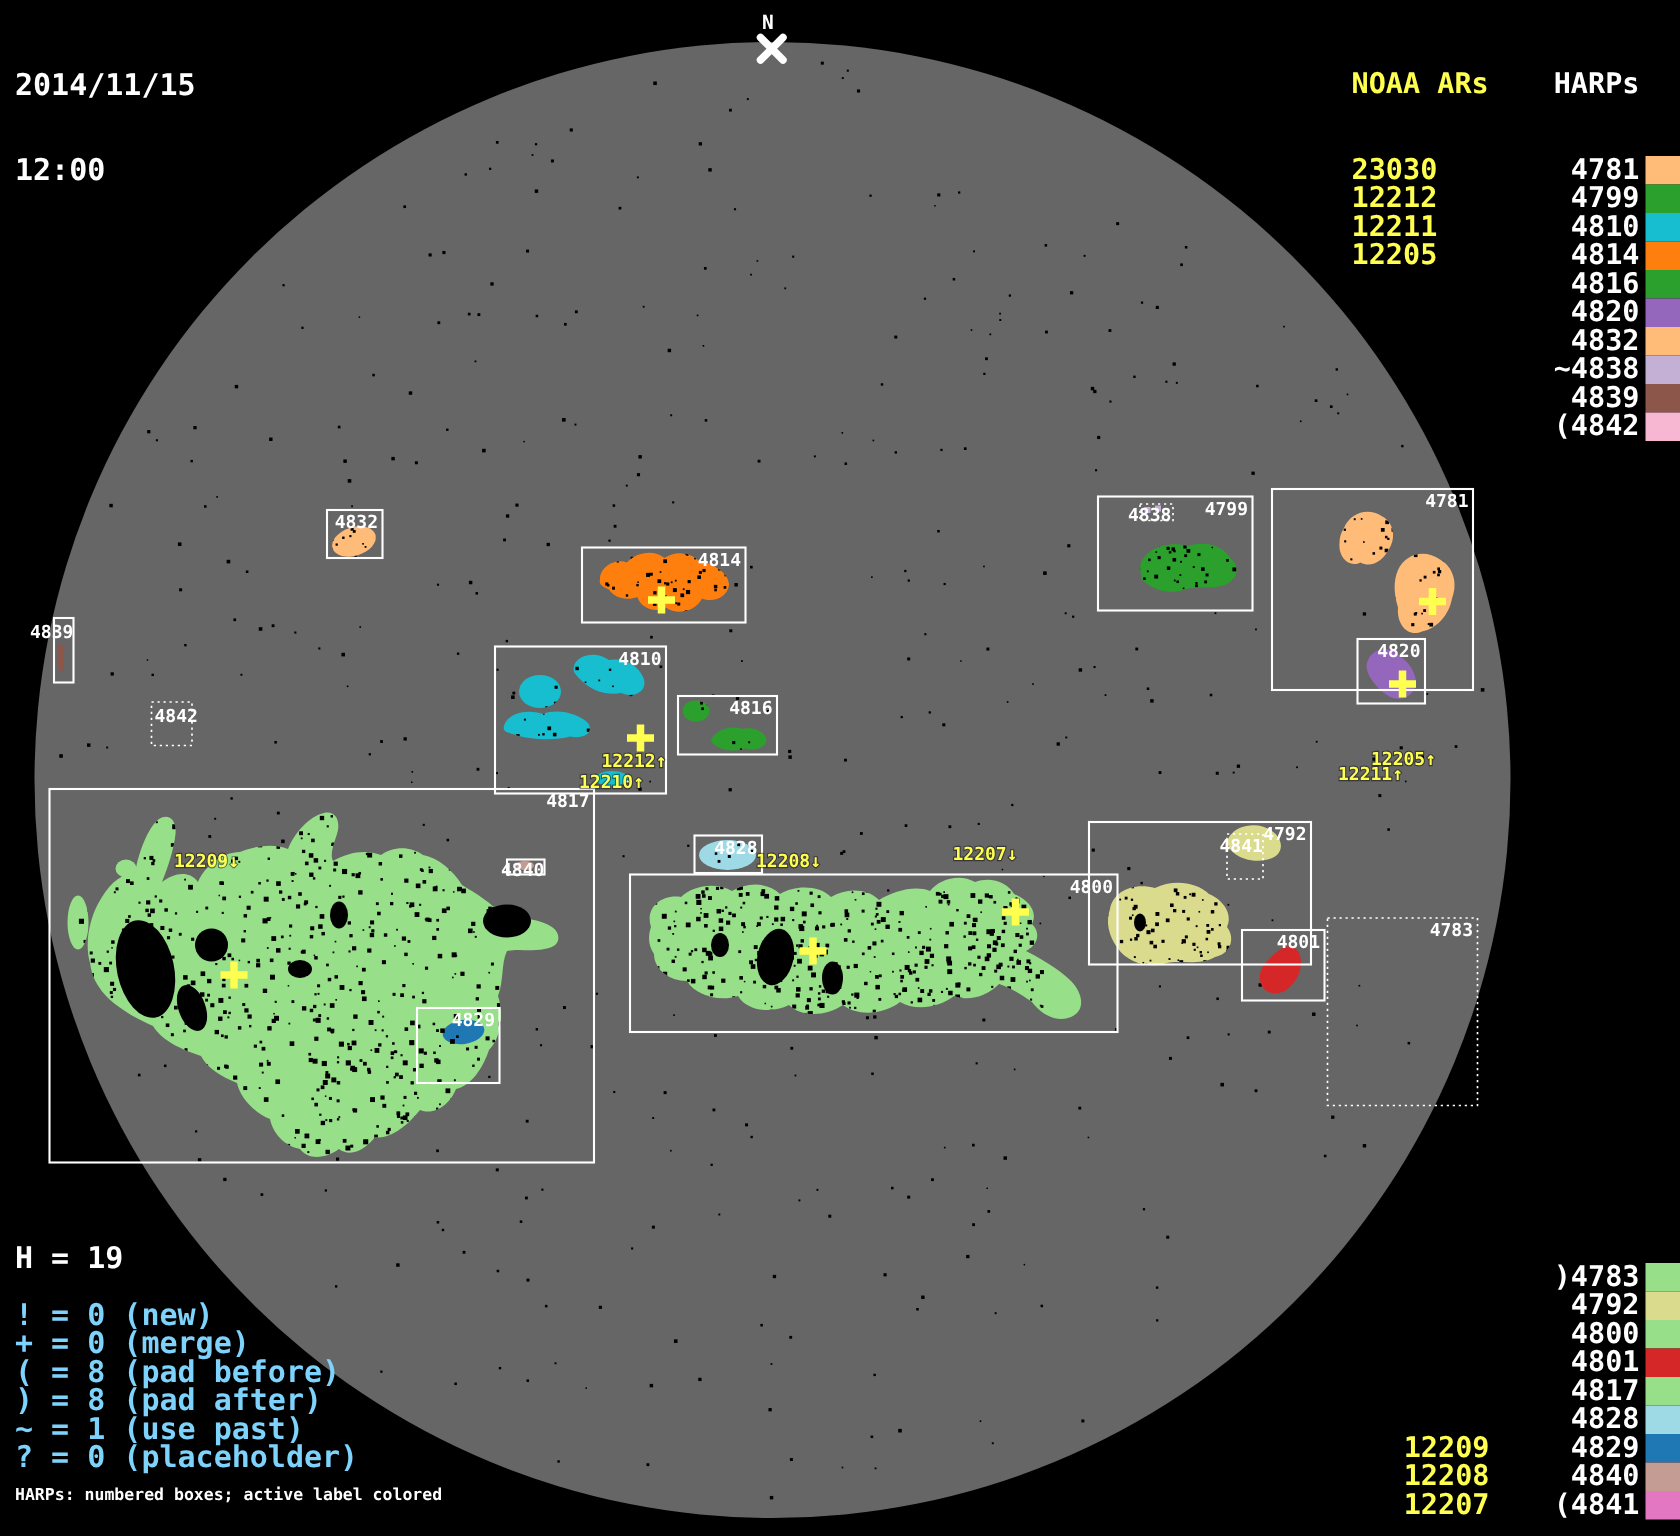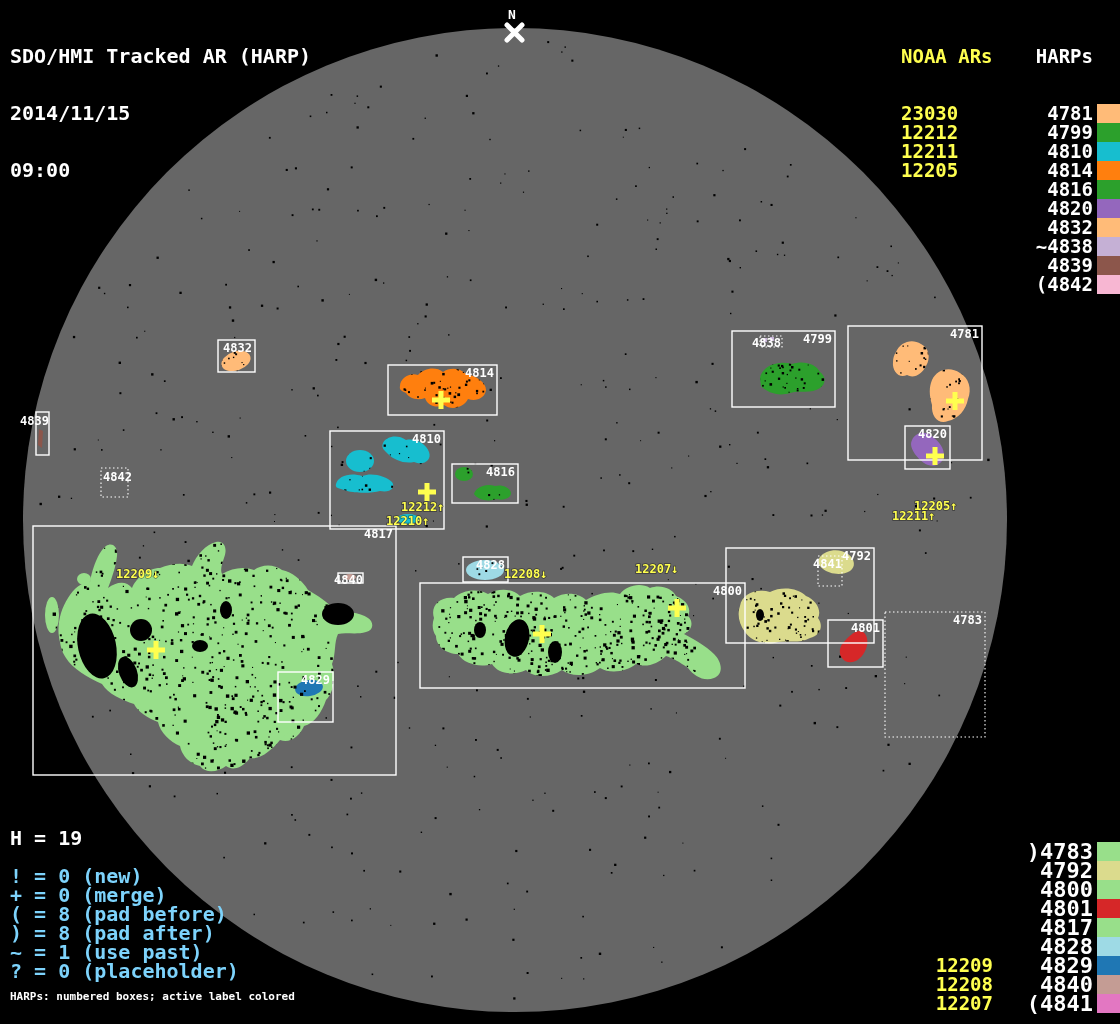--- a/index.html
+++ b/index.html
@@ -3,21 +3,21 @@
 <meta charset="utf-8">
 <style>
   html,body{margin:0;padding:0;background:#000;}
   #stage{position:relative;width:1120px;height:1024px;background:#000;overflow:hidden;
          font-family:"DejaVu Sans Mono",monospace;font-weight:bold;}
   #disk-svg{position:absolute;left:0;top:0;}
   .ov{position:absolute;white-space:pre;}
   #title-block{left:10px;top:9px;font-size:20px;line-height:19px;color:#fff;}
   #noaa-col-top{left:901px;top:9px;font-size:19px;line-height:19px;color:#ffff4f;}
   #harp-col-top{left:1000px;top:9px;font-size:19px;line-height:19px;color:#fff;}
-  #harp-col-bottom{left:1000px;top:842px;font-size:22px;line-height:19px;color:#fff;}
+  #harp-col-bottom{left:1000px;top:842px;font-size:19px;line-height:19px;color:#fff;}
   #noaa-col-bottom{left:900px;top:956px;width:93px;text-align:right;font-size:19px;line-height:19px;color:#ffff4f;}
   .hrow{display:flex;height:19px;align-items:stretch;}
   .hrow .lbl{display:block;width:93px;text-align:right;}
   .hrow .sw{display:block;width:23px;height:19px;margin-left:4px;}
   .hrow .sw.none{background:transparent;}
   #legend-h{left:10px;top:829px;font-size:20px;line-height:19px;color:#fff;}
   #legend-rows{left:10px;top:867px;font-size:20px;line-height:19px;color:#7dd3fc;}
   #footer1{left:10px;top:991px;font-size:11px;line-height:12px;color:#fff;}
   #footer2{left:10px;top:1003px;font-size:11px;line-height:12px;color:#fff;}
 </style>
@@ -2118,23 +2118,22 @@
         <text x="892" y="520" font-size="12" font-weight="bold" fill="#ffff4f" font-family="DejaVu Sans Mono, monospace" paint-order="stroke" stroke="rgba(0,0,0,0.45)" stroke-width="1.5">12211↑</text>
       </g>
 
     <g id="north-marker">
       <text id="north-label" x="512" y="19" text-anchor="middle" font-size="13" font-weight="bold" fill="#ffffff" font-family="DejaVu Sans Mono, monospace">N</text>
       <path d="M507,25 L522,40 M522,25 L507,40" stroke="#ffffff" stroke-width="5" stroke-linecap="round"></path>
     </g>
   </svg>
 
   <div class="ov" id="title-block">
-    <div>SDO/HMI Tracked AR (HARP)</div>
     <div>2014/11/15</div>
-    <div>09:00</div>
+    <div>12:00</div>
   </div>
 
   <div class="ov" id="noaa-col-top">
     <div>NOAA ARs</div>
   <div>23030</div><div>12212</div><div>12211</div><div>12205</div></div>
   <div class="ov" id="harp-col-top">
     <div class="hrow">
       <span class="lbl">HARPs</span>
       <span class="sw none"></span>
     </div>

